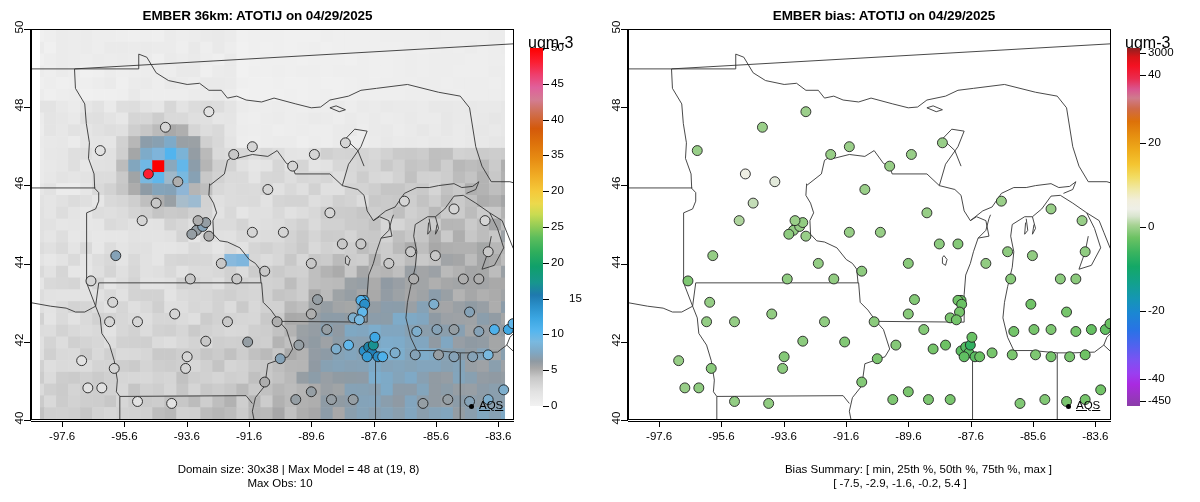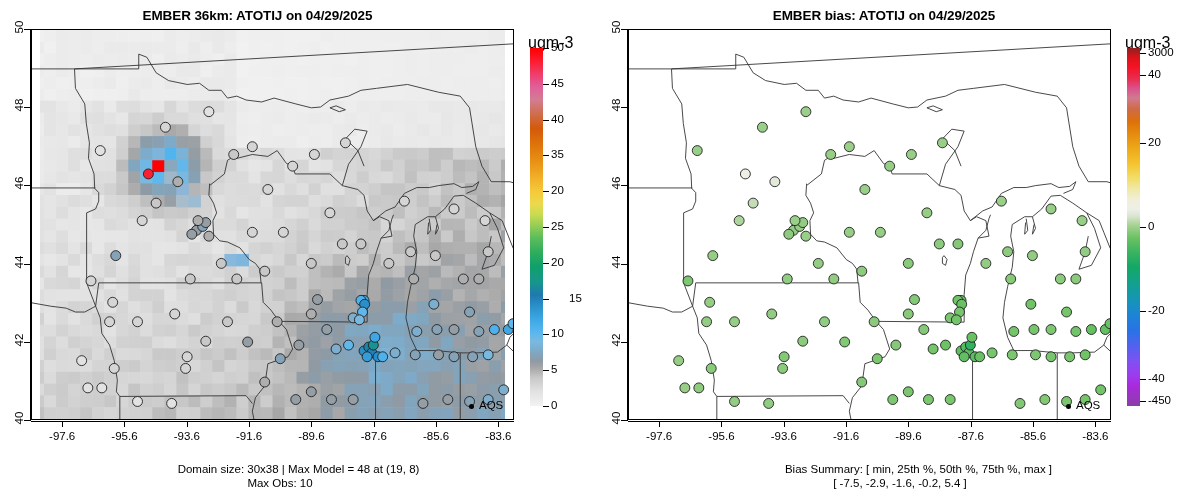--- a/index.html
+++ b/index.html
@@ -38,21 +38,21 @@
   .cbtlab{position:absolute;font-size:11.5px;white-space:nowrap;}
 
   
   .caption{position:absolute;left:0;width:560px;text-align:center;
            font-size:11.5px;line-height:14px;}
   .caption .l1{display:block;margin-left:37px;}
   .caption .l2{display:block;}
 
   
   .aqsdot{position:absolute;width:5px;height:5px;border-radius:50%;background:#000;}
-  .aqslbl{position:absolute;font-size:11.5px;}
+  .aqslbl{position:absolute;font-size:11.5px;text-decoration:underline;}
 </style>
 </head>
 <body>
 
 <div id="root">
 
   <div class="panel left">
     <div class="ptitle">EMBER 36km: ATOTIJ on 04/29/2025</div>
 
     <div class="frame">

